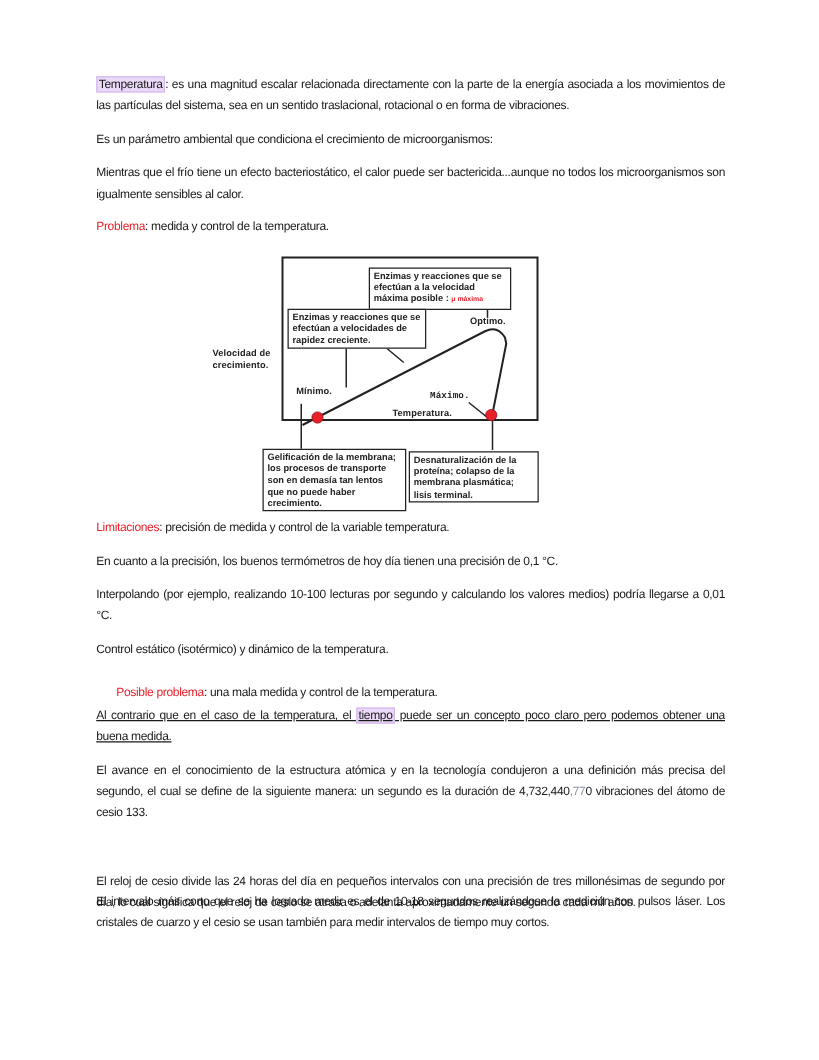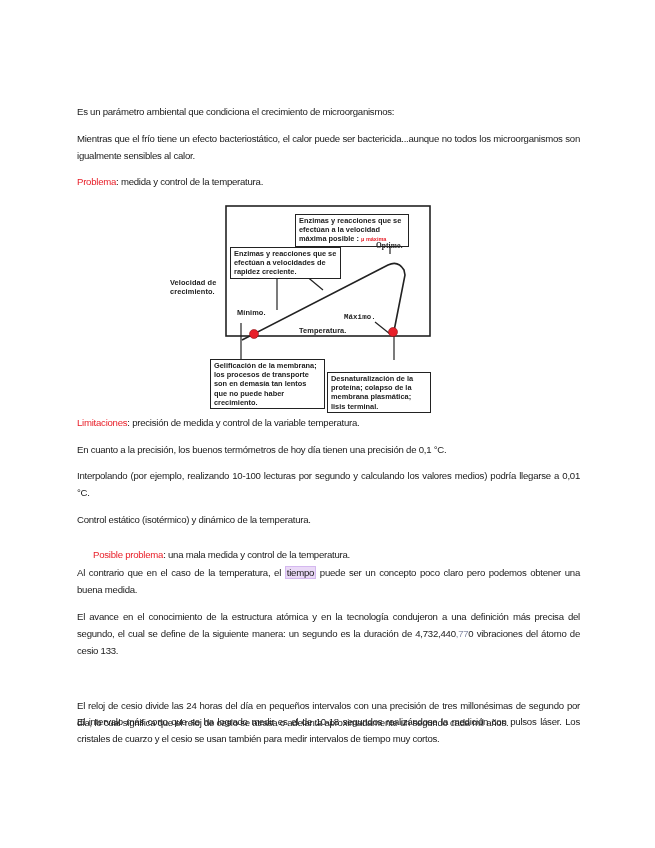--- a/index.html
+++ b/index.html
@@ -18,20 +18,23 @@
            line-height:9px; color:#222; font-weight:bold; letter-spacing:0.1px; }
   .dbox { position:absolute; border:1.5px solid #222; background:#fff; padding:1px 3px;
           font-size:7.4px; line-height:9.2px; color:#222; font-weight:bold; }
   .dred { color:#e8202a; font-size:5.5px; }
 </style>
 </head>
 <body>
 
 <div class="page">
 
+  <div class="p" style="top:59px;">
+    <span class="hl">Temperatura</span><span>: es una magnitud escalar relacionada directamente con la parte de la energía asociada a los movimientos de las partículas del sistema, sea en un sentido traslacional, rotacional o en forma de vibraciones.</span>
+  </div>
 
   <div class="p" style="top:103px;">Es un parámetro ambiental que condiciona el crecimiento de microorganismos:</div>
 
   <div class="p" style="top:130px;">Mientras que el frío tiene un efecto bacteriostático, el calor puede ser bactericida...aunque no todos los microorganismos son igualmente sensibles al calor.</div>
 
   <div class="p" style="top:173px;">
     <span class="red">Problema</span><span>: medida y control de la temperatura.</span>
   </div>
 
   <div class="diagram">
@@ -48,52 +51,52 @@
       <line x1="221" y1="29" x2="221" y2="38" stroke="#222" stroke-width="1.2"></line>
       <line x1="81" y1="123" x2="81" y2="170" stroke="#222" stroke-width="1.2"></line>
       <line x1="215" y1="122" x2="230" y2="134" stroke="#222" stroke-width="1.2"></line>
       <line x1="234" y1="134" x2="234" y2="160" stroke="#222" stroke-width="1.2"></line>
 
       <circle cx="94" cy="134" r="4.5" fill="#e8202a" stroke="#8a1015" stroke-width="0.6"></circle>
       <circle cx="233" cy="132" r="4.5" fill="#e8202a" stroke="#8a1015" stroke-width="0.6"></circle>
     </svg>
 
     <div class="dtext" style="left:10px; top:78px; width:58px;">Velocidad de crecimiento.</div>
-    <div class="dtext" style="left:139px; top:126px;">Temperatura.</div>
+    <div class="dtext" style="left:154px; top:126px;">Temperatura.</div>
 
     <div class="dbox" style="left:135px; top:14px; width:106px;">
       <span>Enzimas y reacciones que se efectúan a la velocidad máxima posible :</span>
       <span class="dred">μ máxima</span>
     </div>
 
     <div class="dbox" style="left:70px; top:47px; width:103px;">Enzimas y reacciones que se efectúan a velocidades de rapidez creciente.</div>
 
-    <div class="dtext" style="left:216px; top:41px;font-family:Liberation Serif, serif;">Optimo.</div>
+    <div class="dtext" style="left:216px; top:52px;">Optimo.</div>
     <div class="dtext" style="left:77px; top:108px;">Mínimo.</div>
     <div class="dtext" style="left:184px; top:113px;font-family:Liberation Mono, monospace;">Máximo.</div>
 
     <div class="dbox" style="left:50px; top:159px; width:107px;">Gelificación de la membrana; los procesos de transporte son en demasía tan lentos que no puede haber crecimiento.</div>
-    <div class="dbox" style="left:167px; top:172px; width:96px;">Desnaturalización de la proteína; colapso de la membrana plasmática; lisis terminal.</div>
+    <div class="dbox" style="left:167px; top:161px; width:96px;">Desnaturalización de la proteína; colapso de la membrana plasmática; lisis terminal.</div>
   </div>
 
   <div class="p" style="top:414px;">
     <span class="red">Limitaciones</span><span>: precisión de medida y control de la variable temperatura.</span>
   </div>
 
   <div class="p" style="top:441px;">En cuanto a la precisión, los buenos termómetros de hoy día tienen una precisión de 0,1 °C.</div>
 
   <div class="p" style="top:467px;">Interpolando (por ejemplo, realizando 10-100 lecturas por segundo y calculando los valores medios) podría llegarse a 0,01 °C.</div>
 
   <div class="p" style="top:511px;">Control estático (isotérmico) y dinámico de la temperatura.</div>
 
   <div class="p" style="top:546px;margin-left:16px;">
     <span class="red">Posible problema</span><span>: una mala medida y control de la temperatura.</span>
   </div>
 
-  <div class="p" style="top:564px;">
+  <div class="p" style="top:564px;text-decoration:underline;">
     <span>Al contrario que en el caso de la temperatura, el </span><span class="hl">tiempo</span><span> puede ser un concepto poco claro pero podemos obtener una buena medida.</span>
   </div>
 
   <div class="p" style="top:608px;">
     <span>El avance en el conocimiento de la estructura atómica y en la tecnología condujeron a una definición más precisa del segundo, el cual se define de la siguiente manera: un segundo es la duración de 4,732,440</span><span class="dim">,77</span><span>0 vibraciones del átomo de cesio 133.</span>
   </div>
 
   <div class="p" style="top:669px;margin-top:28px;">El reloj de cesio divide las 24 horas del día en pequeños intervalos con una precisión de tres millonésimas de segundo por día, lo cual significa que el reloj de cesio se atrasa o adelanta aproximadamente un segundo cada mil años.</div>
 
   <div class="p" style="top:713px;">El intervalo más corto que se ha logrado medir es el de 10-18 segundos realizándose la medición con pulsos láser. Los cristales de cuarzo y el cesio se usan también para medir intervalos de tiempo muy cortos.</div>

